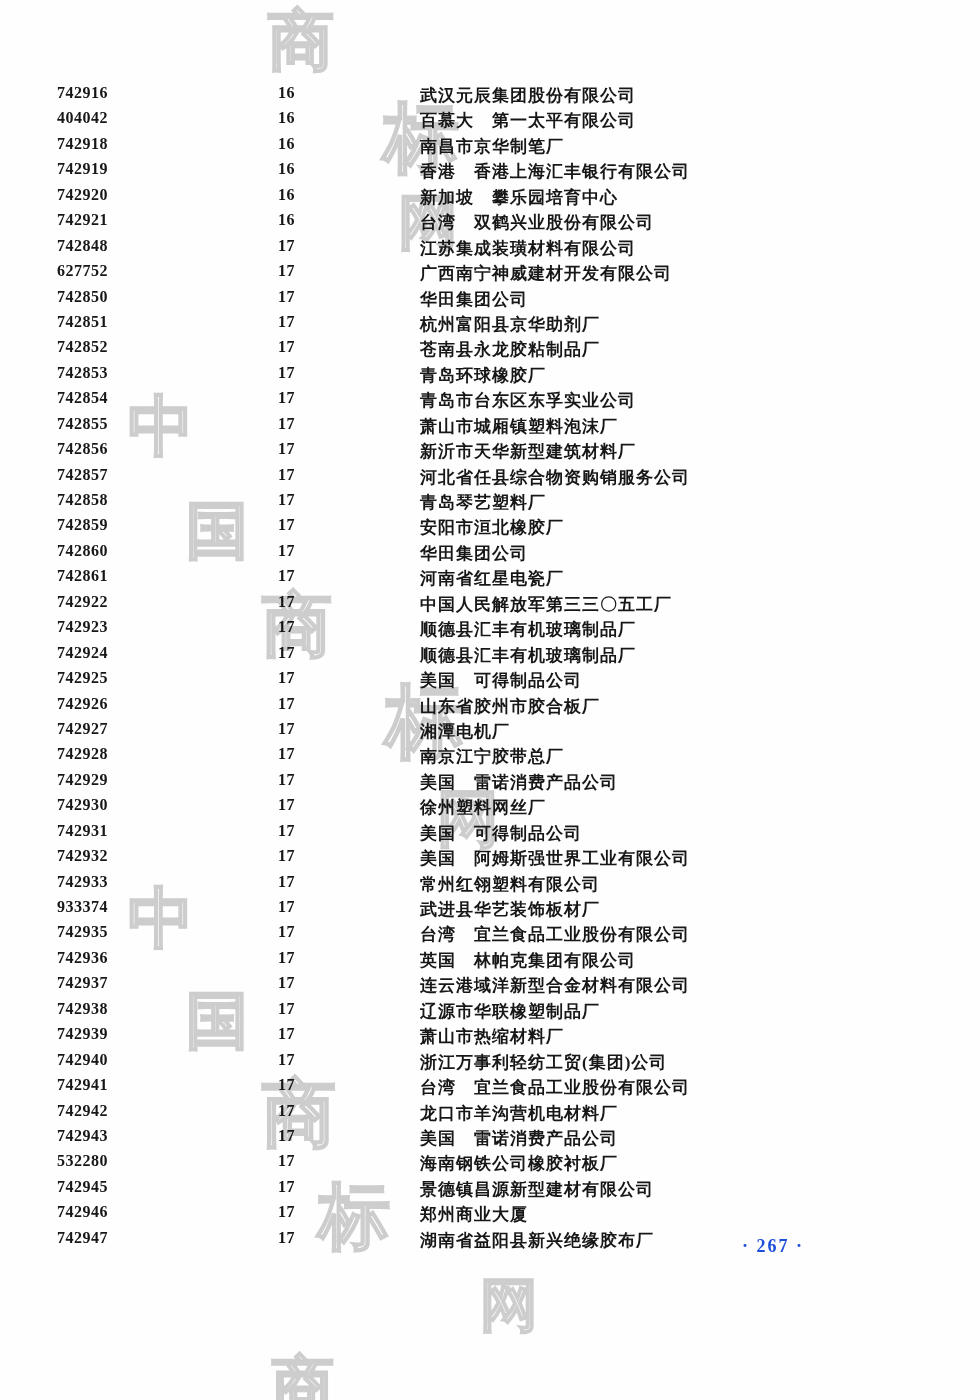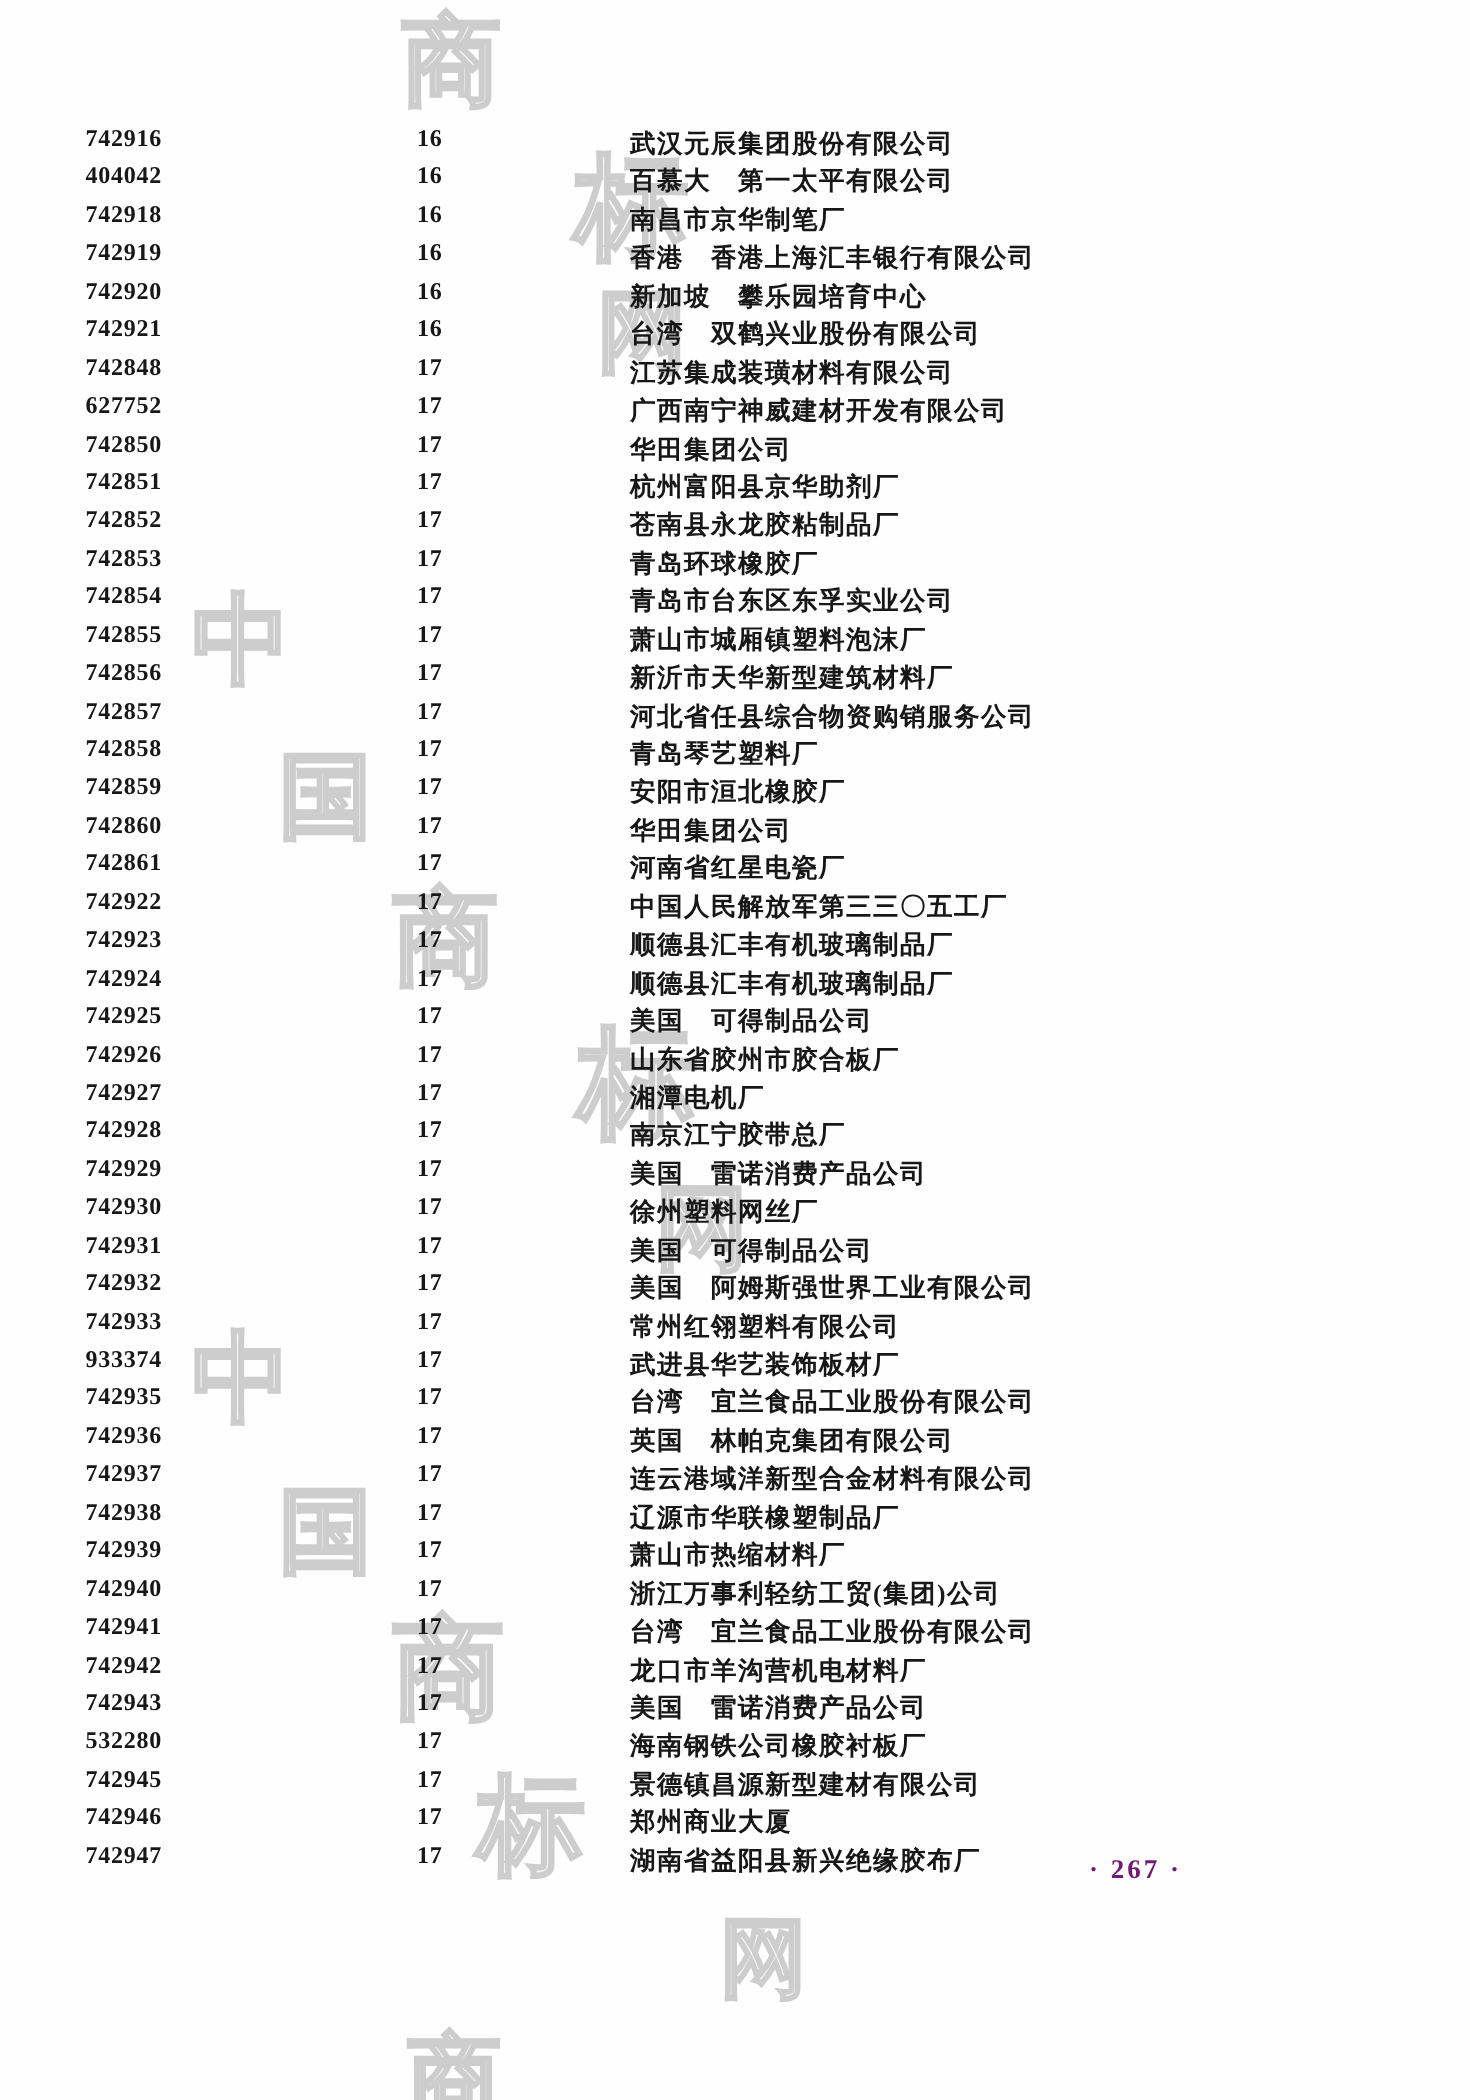--- a/index.html
+++ b/index.html
@@ -30,23 +30,23 @@
     position:absolute;top:2px;
     font-size:16px;font-weight:bold;
     white-space:pre;
     letter-spacing:0.5px;
   }
   .cell-reg{left:57px;}
   .cell-cls{left:278px;}
   .cell-name{left:420px;letter-spacing:1px;font-size:17px;}
   
   .page-num{
-    position:absolute;left:726px;top:1236px;
+    position:absolute;left:742px;top:1236px;
     font-size:18px;font-weight:bold;letter-spacing:2px;
-    color:#701a75;
+    color:#1d4ed8;
   }
 </style>
 </head>
 <body>
 
 <div class="page">
 
   <div class="wm-layer">
       <span class="wm" style="left: 268px; top: 8px; font-size: 66px;">商</span>
       <span class="wm" style="left: 383px; top: 100px; font-size: 76px;">标</span>

